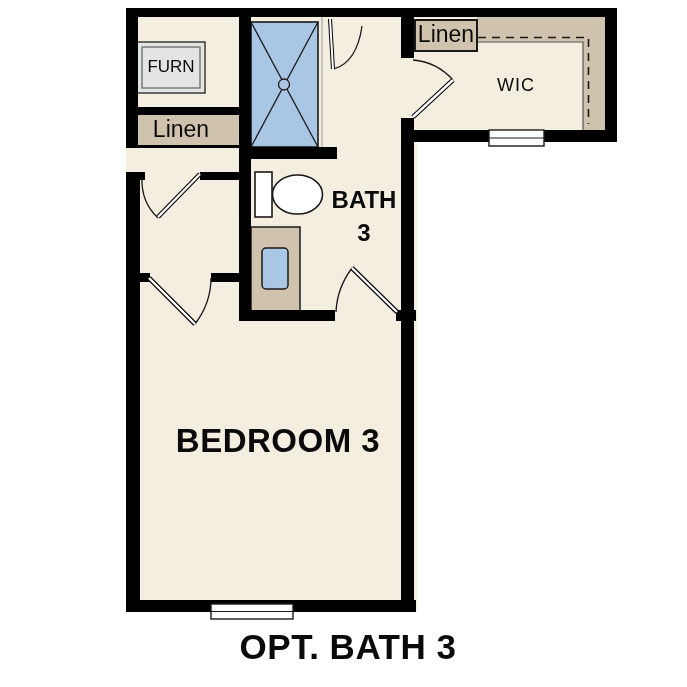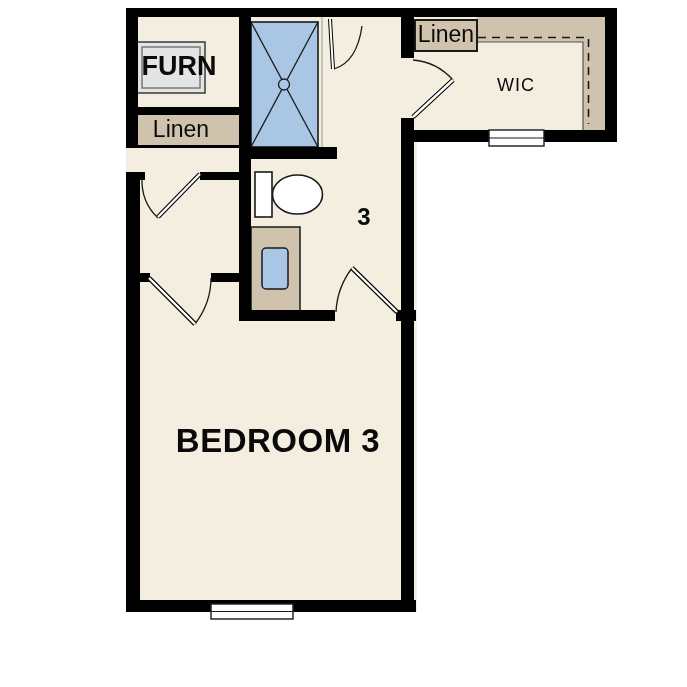--- a/index.html
+++ b/index.html
@@ -10,21 +10,21 @@
   html,body{margin:0;padding:0;background:var(--bg);}
   .canvas{
     position:relative;width:687px;height:687px;background:var(--bg);
     font-family:"Liberation Sans", sans-serif;overflow:hidden;
   }
   .canvas svg{position:absolute;left:0;top:0;}
   .lbl{
     position:absolute;color:var(--text);white-space:pre;
     transform:translate(-50%,-50%);text-align:center;line-height:1.1;
   }
-  .lbl-furn{font-size:27px;font-weight:700;margin-left:8px;}
+  .lbl-furn{font-size:17px;font-weight:400;}
   .lbl-linen{font-size:23px;font-weight:400;}
   .lbl-wic{font-size:18px;font-weight:400;letter-spacing:1px;}
   .lbl-bath{font-size:24px;font-weight:700;line-height:33px;}
   .lbl-bath span{display:block;}
   .lbl-bedroom{font-size:33px;font-weight:700;letter-spacing:0.5px;}
   .lbl-title{font-size:35px;font-weight:700;letter-spacing:0.5px;}
 </style>
 </head>
 <body>
 
@@ -132,15 +132,16 @@
         <line x1="330" y1="19" x2="333" y2="69" stroke="#000" stroke-width="4"></line>
         <line x1="330" y1="19" x2="333" y2="69" stroke="#fff" stroke-width="2"></line>
       </g>
     </g>
   </svg>
 
   <div class="lbl lbl-furn" style="left:171px;top:67px;">FURN</div>
   <div class="lbl lbl-linen" style="left:181px;top:130px;">Linen</div>
   <div class="lbl lbl-linen" style="left:446px;top:35px;">Linen</div>
   <div class="lbl lbl-wic" style="left:516px;top:86px;">WIC</div>
-  <div class="lbl lbl-bath" style="left:364px;top:216px;"><span>3</span></div>
+  <div class="lbl lbl-bath" style="left:364px;top:216px;"><span>BATH</span><span>3</span></div>
   <div class="lbl lbl-bedroom" style="left:271px;top:441px;margin-left:7px;">BEDROOM 3</div>
+  <div class="lbl lbl-title" style="left:348px;top:647px;">OPT. BATH 3</div>
 </div>
 
 </body></html>

